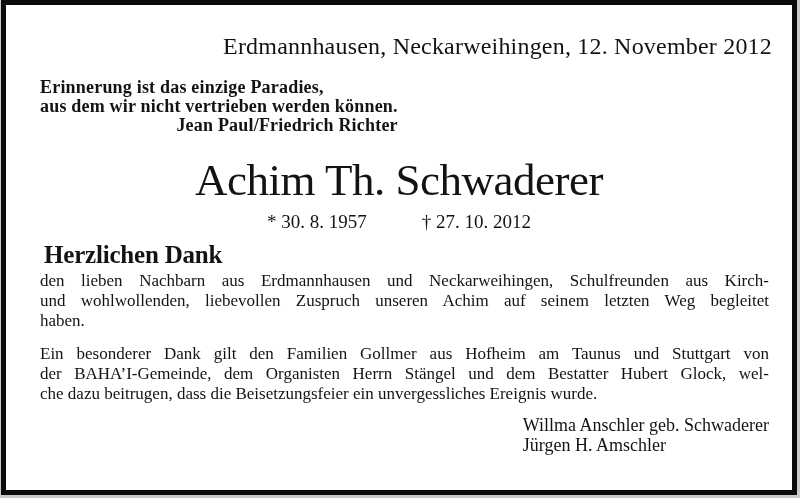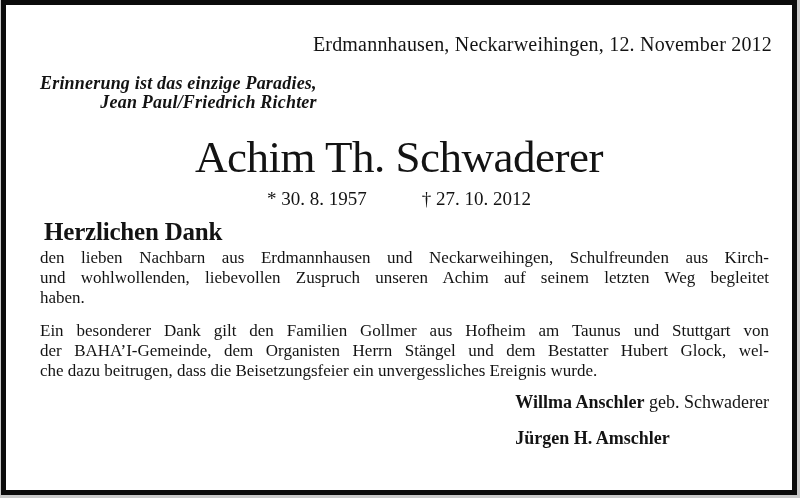--- a/index.html
+++ b/index.html
@@ -23,28 +23,27 @@
     background: #ffffff;
     color: #131313;
     font-family: "Liberation Serif", serif;
     overflow: hidden;
   }
 
   .dateline {
     margin-top: 28px;
     padding-right: 20px;
     text-align: right;
-    font-size: 20px;
+    font-size: 24px;
     letter-spacing: 0.2px;
   }
 
   .quote {
     display: table;
     margin: 18px 0 16px 34px;
-    font-style: italic;
     font-weight: bold;
     font-size: 18px;
     line-height: 19px;
     letter-spacing: 0.2px;
   }
   .quote-attr { text-align: right; }
 
   .name {
     margin-top: 20px;
     text-align: center;
@@ -81,32 +80,33 @@
     text-align-last: justify;
   }
 
   .sigs {
     margin: 11px 23px 0 auto;
     width: fit-content;
     font-size: 18px;
     line-height: 20px;
     text-align: left;
   }
-  .sig-bold { font-weight: bold; margin-top: 16px; }
+  .sig-bold { font-weight: normal; }
 </style>
 </head>
 <body>
 
 <div class="scan">
   <div class="frame">
 
     <div class="dateline">Erdmannhausen, Neckarweihingen, 12. November 2012</div>
 
     <div class="quote">
       <div>Erinnerung ist das einzige Paradies,</div>
+      <div>aus dem wir nicht vertrieben werden können.</div>
       <div class="quote-attr">Jean Paul/Friedrich Richter</div>
     </div>
 
     <div class="name">Achim Th. Schwaderer</div>
 
     <div class="dates">
       <span>* 30. 8. 1957</span>
       <span>† 27. 10. 2012</span>
     </div>
 

